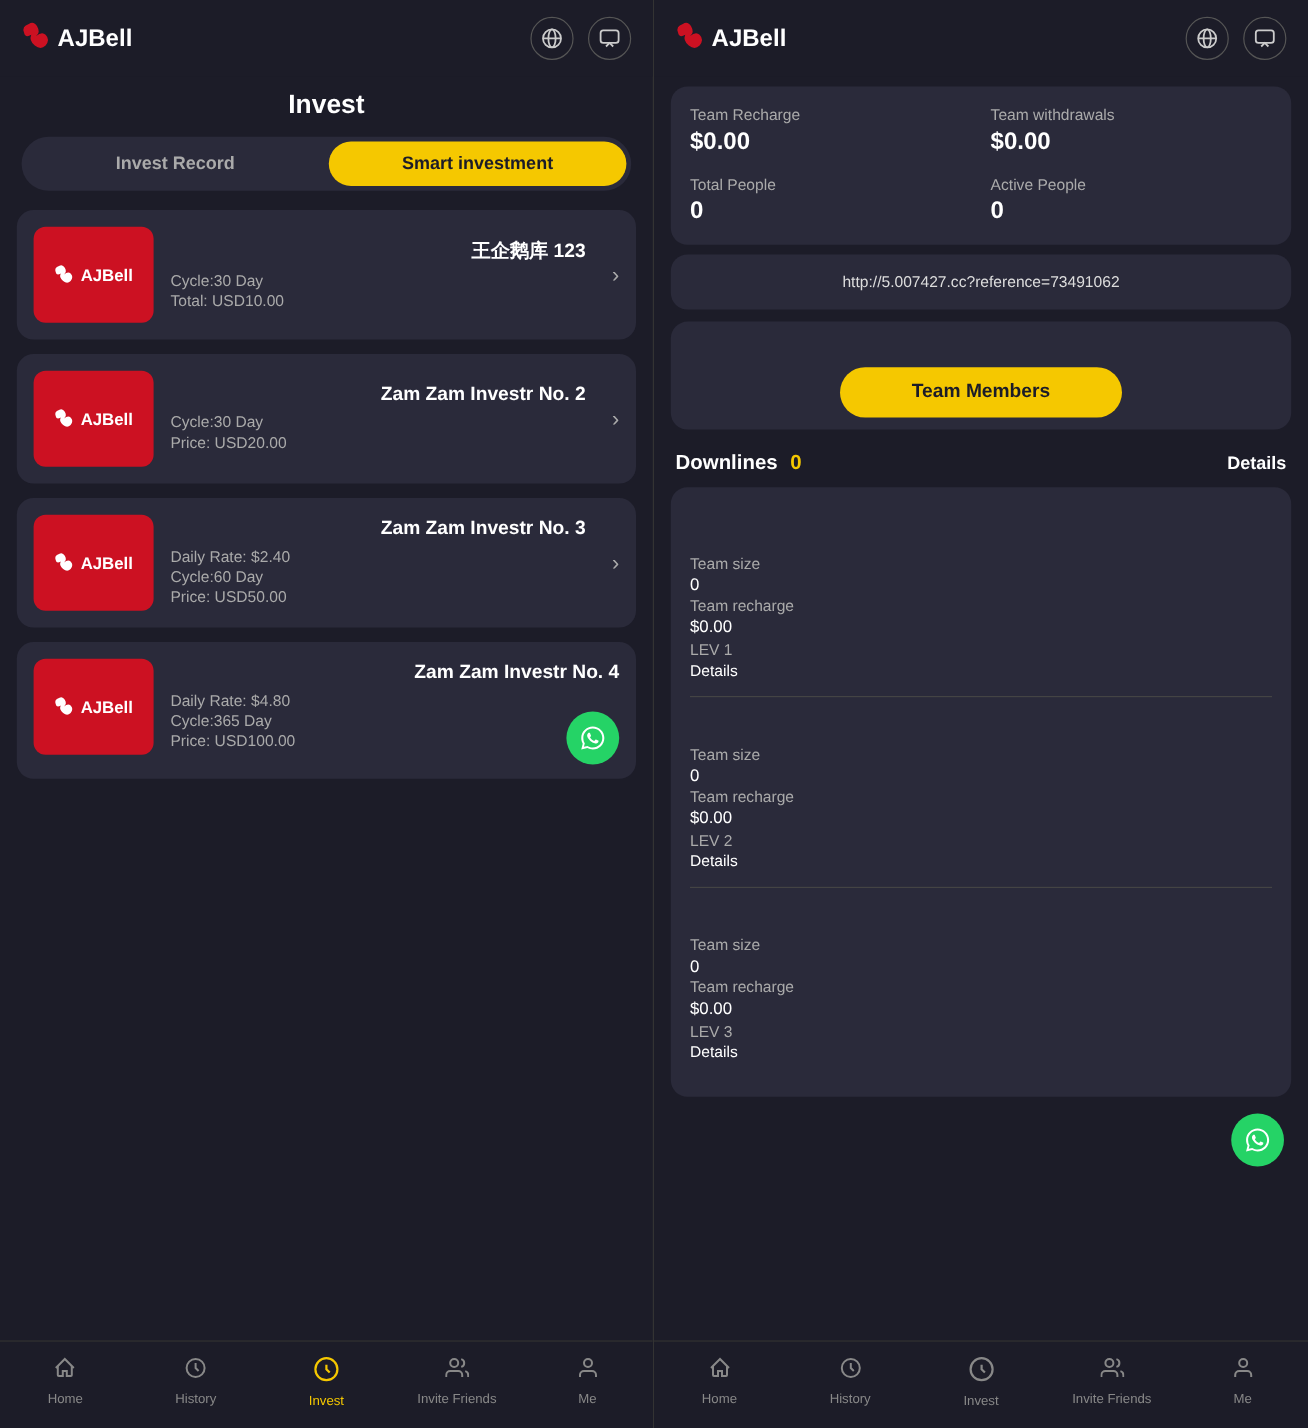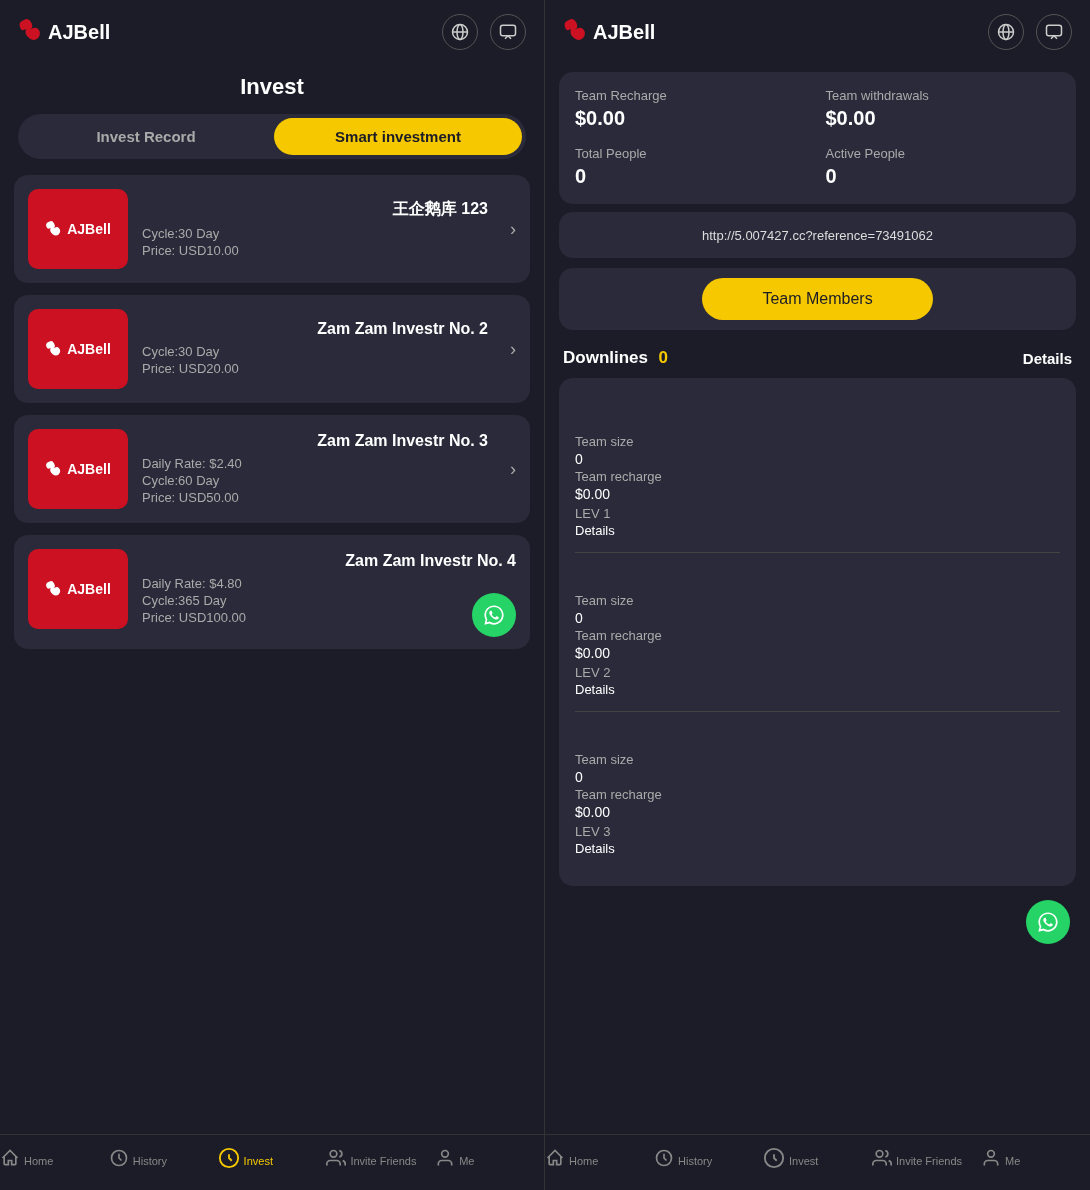--- a/index.html
+++ b/index.html
@@ -176,21 +176,21 @@
     
     .bottom-nav {
       display: flex;
       background: #1c1c28;
       border-top: 1px solid #333;
       padding: 8px 0 12px;
     }
     .nav-item {
       flex: 1;
       display: flex;
-      flex-direction: row;
+      flex-direction: column;
       align-items: center;
       gap: 4px;
       cursor: pointer;
       padding: 4px 0;
     }
     .nav-icon {
       font-size: 20px;
       color: #888;
     }
     .nav-icon.active {
@@ -247,25 +247,26 @@
       background: #2a2a3a;
       border-radius: 14px;
       padding: 10px;
       display: flex;
       justify-content: center;
     }
     .team-btn {
       background: #f5c800;
       color: #1c1c28;
       font-size: 16px;
-      font-weight: 400;
+      font-weight: 700;
       border: none;
       border-radius: 30px;
       padding: 12px 60px;
       cursor: pointer;
+      margin-top: 28px;
     }
 
     .downlines-header {
       display: flex;
       justify-content: space-between;
       align-items: center;
       padding: 8px 18px 6px;
     }
     .downlines-title {
       color: #fff;
@@ -381,21 +382,21 @@
               <svg width="18" height="18" viewBox="0 0 26 26" fill="none">
                 <path d="M6 4 Q10 1 13 6 Q16 11 12 14 Q17 10 20 13 Q24 17 20 22 Q16 26 11 22 Q6 18 8 13 Q3 16 2 11 Q0 6 6 4Z" fill="white"></path>
               </svg>
             </span>
             <span style="color:white;font-size:14px;font-weight:700;">AJBell</span>
           </div>
         </div>
         <div class="card-info">
           <div class="card-name">王企鹅库 123</div>
           <div class="card-detail">Cycle:30 Day</div>
-          <div class="card-detail">Price: USD10.00</div>
+          <div class="card-detail">Total: USD10.00</div>
         </div>
         <span class="card-arrow">›</span>
       </div>
 
       <div class="invest-card">
         <div class="card-logo">
           <div class="logo">
             <span class="logo-icon">
               <svg width="18" height="18" viewBox="0 0 26 26" fill="none">
                 <path d="M6 4 Q10 1 13 6 Q16 11 12 14 Q17 10 20 13 Q24 17 20 22 Q16 26 11 22 Q6 18 8 13 Q3 16 2 11 Q0 6 6 4Z" fill="white"></path>

